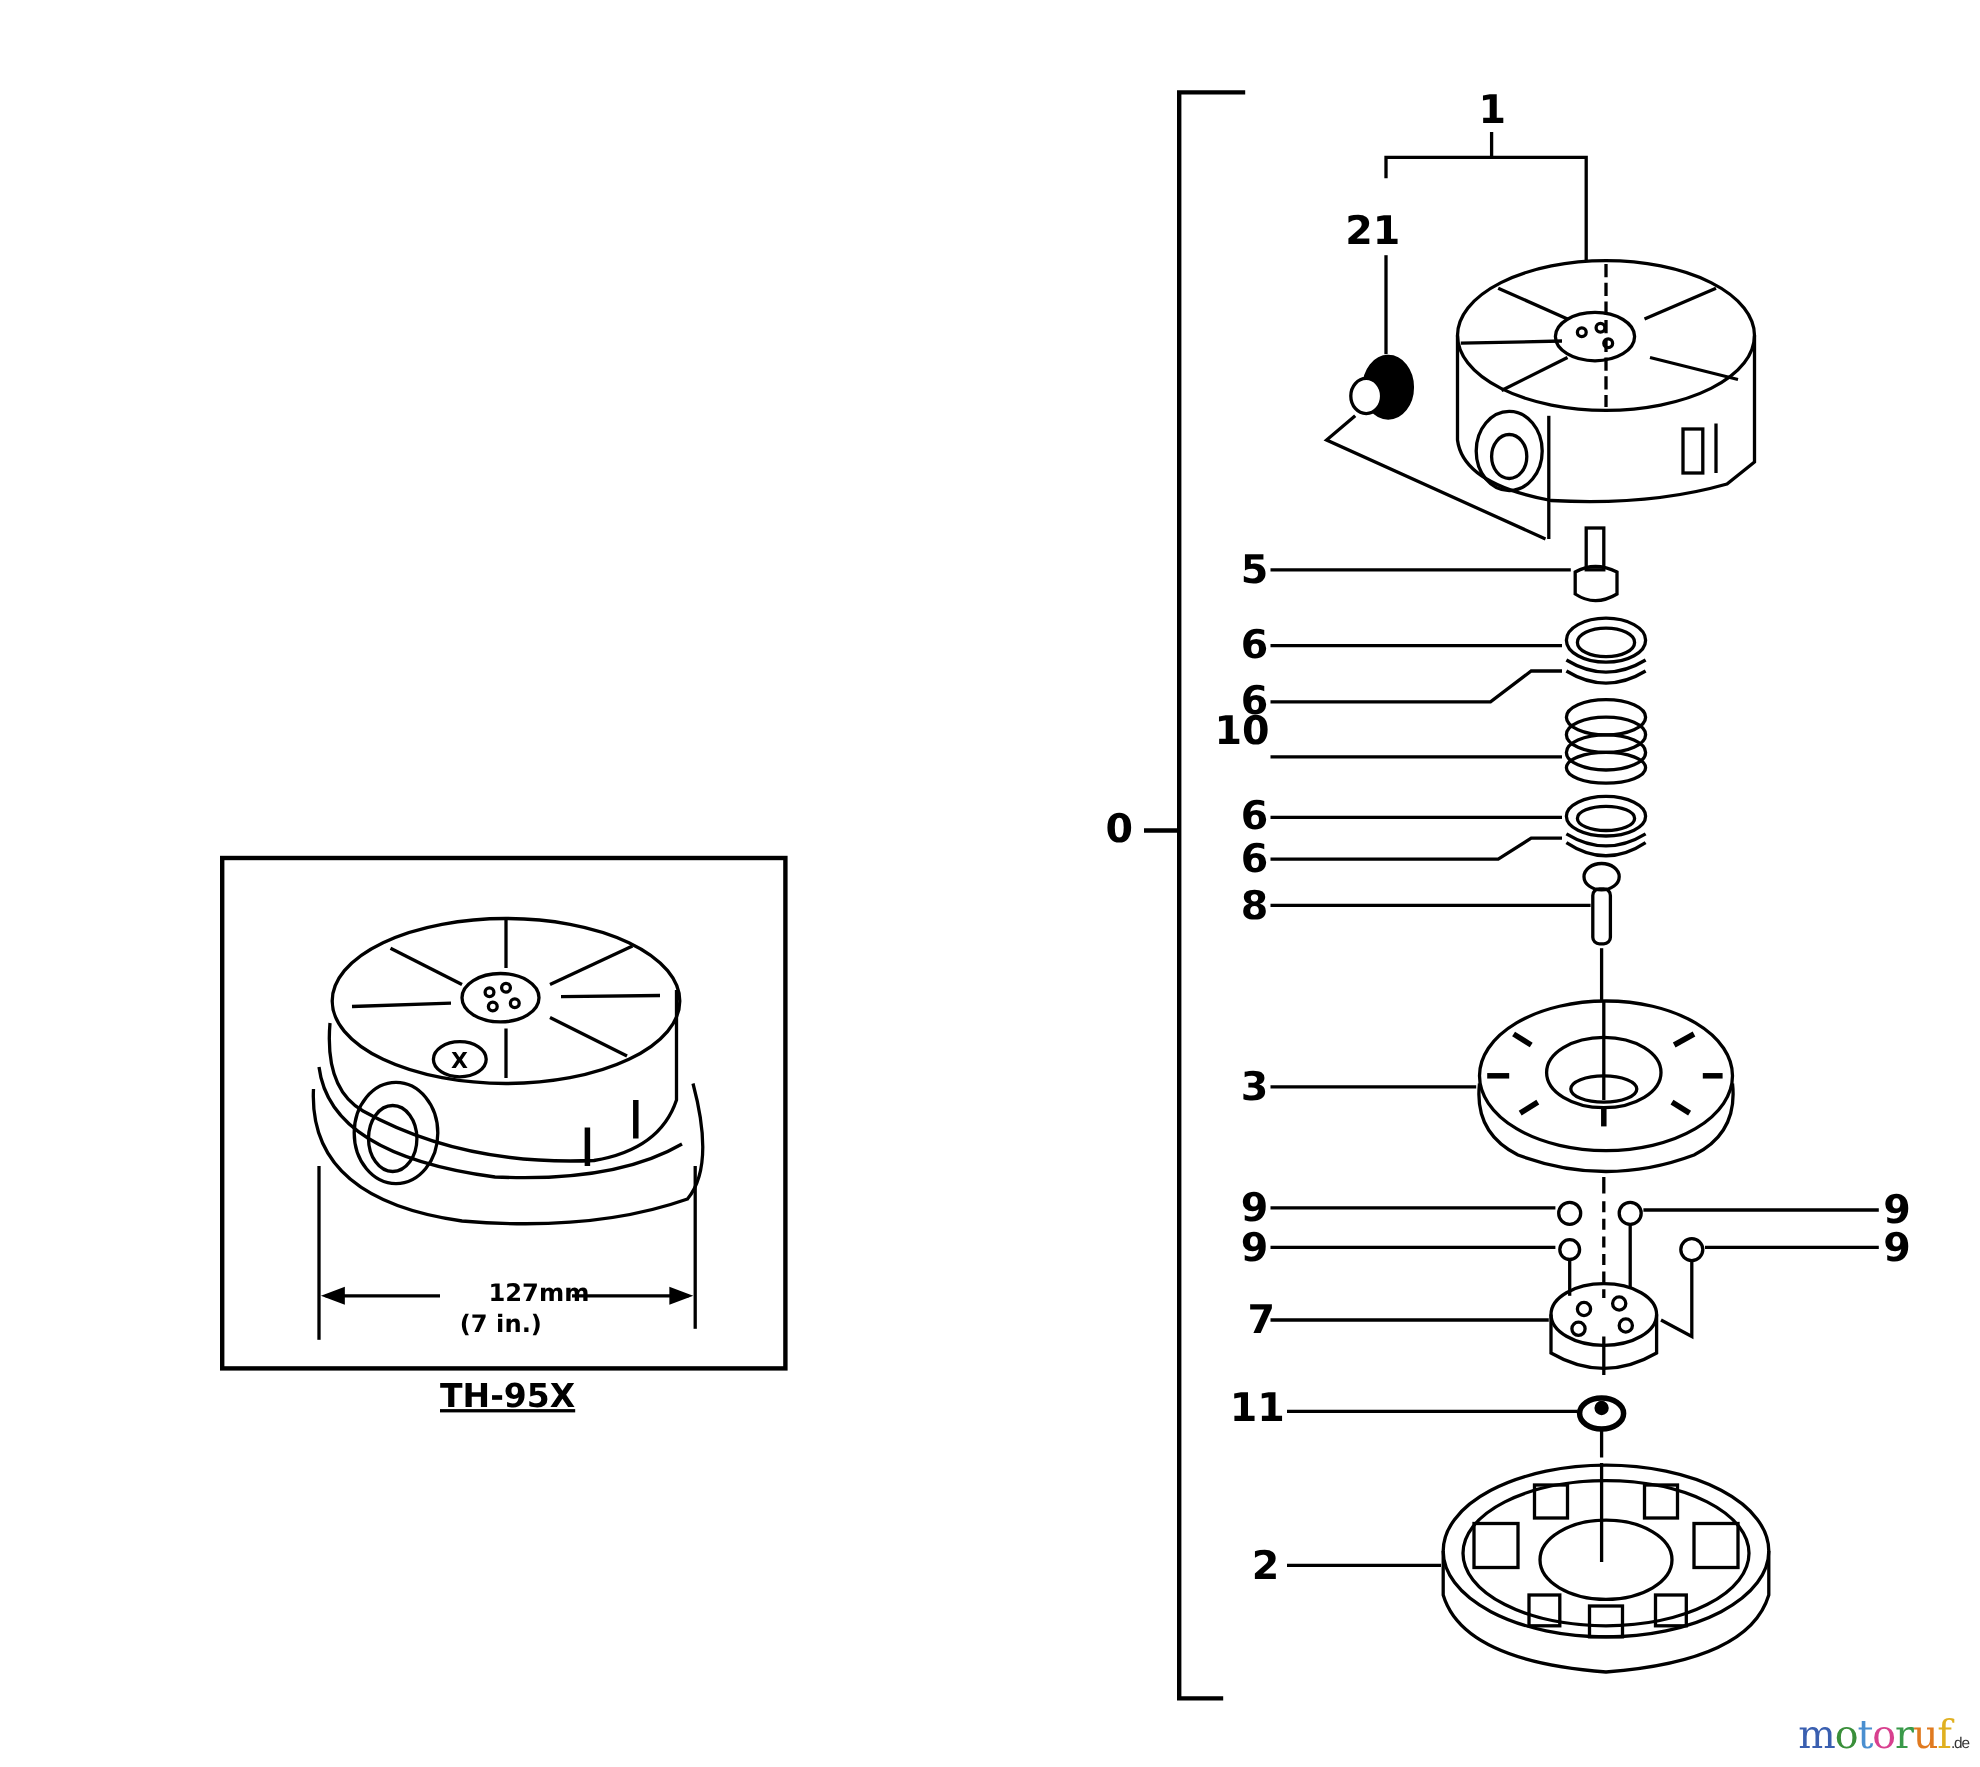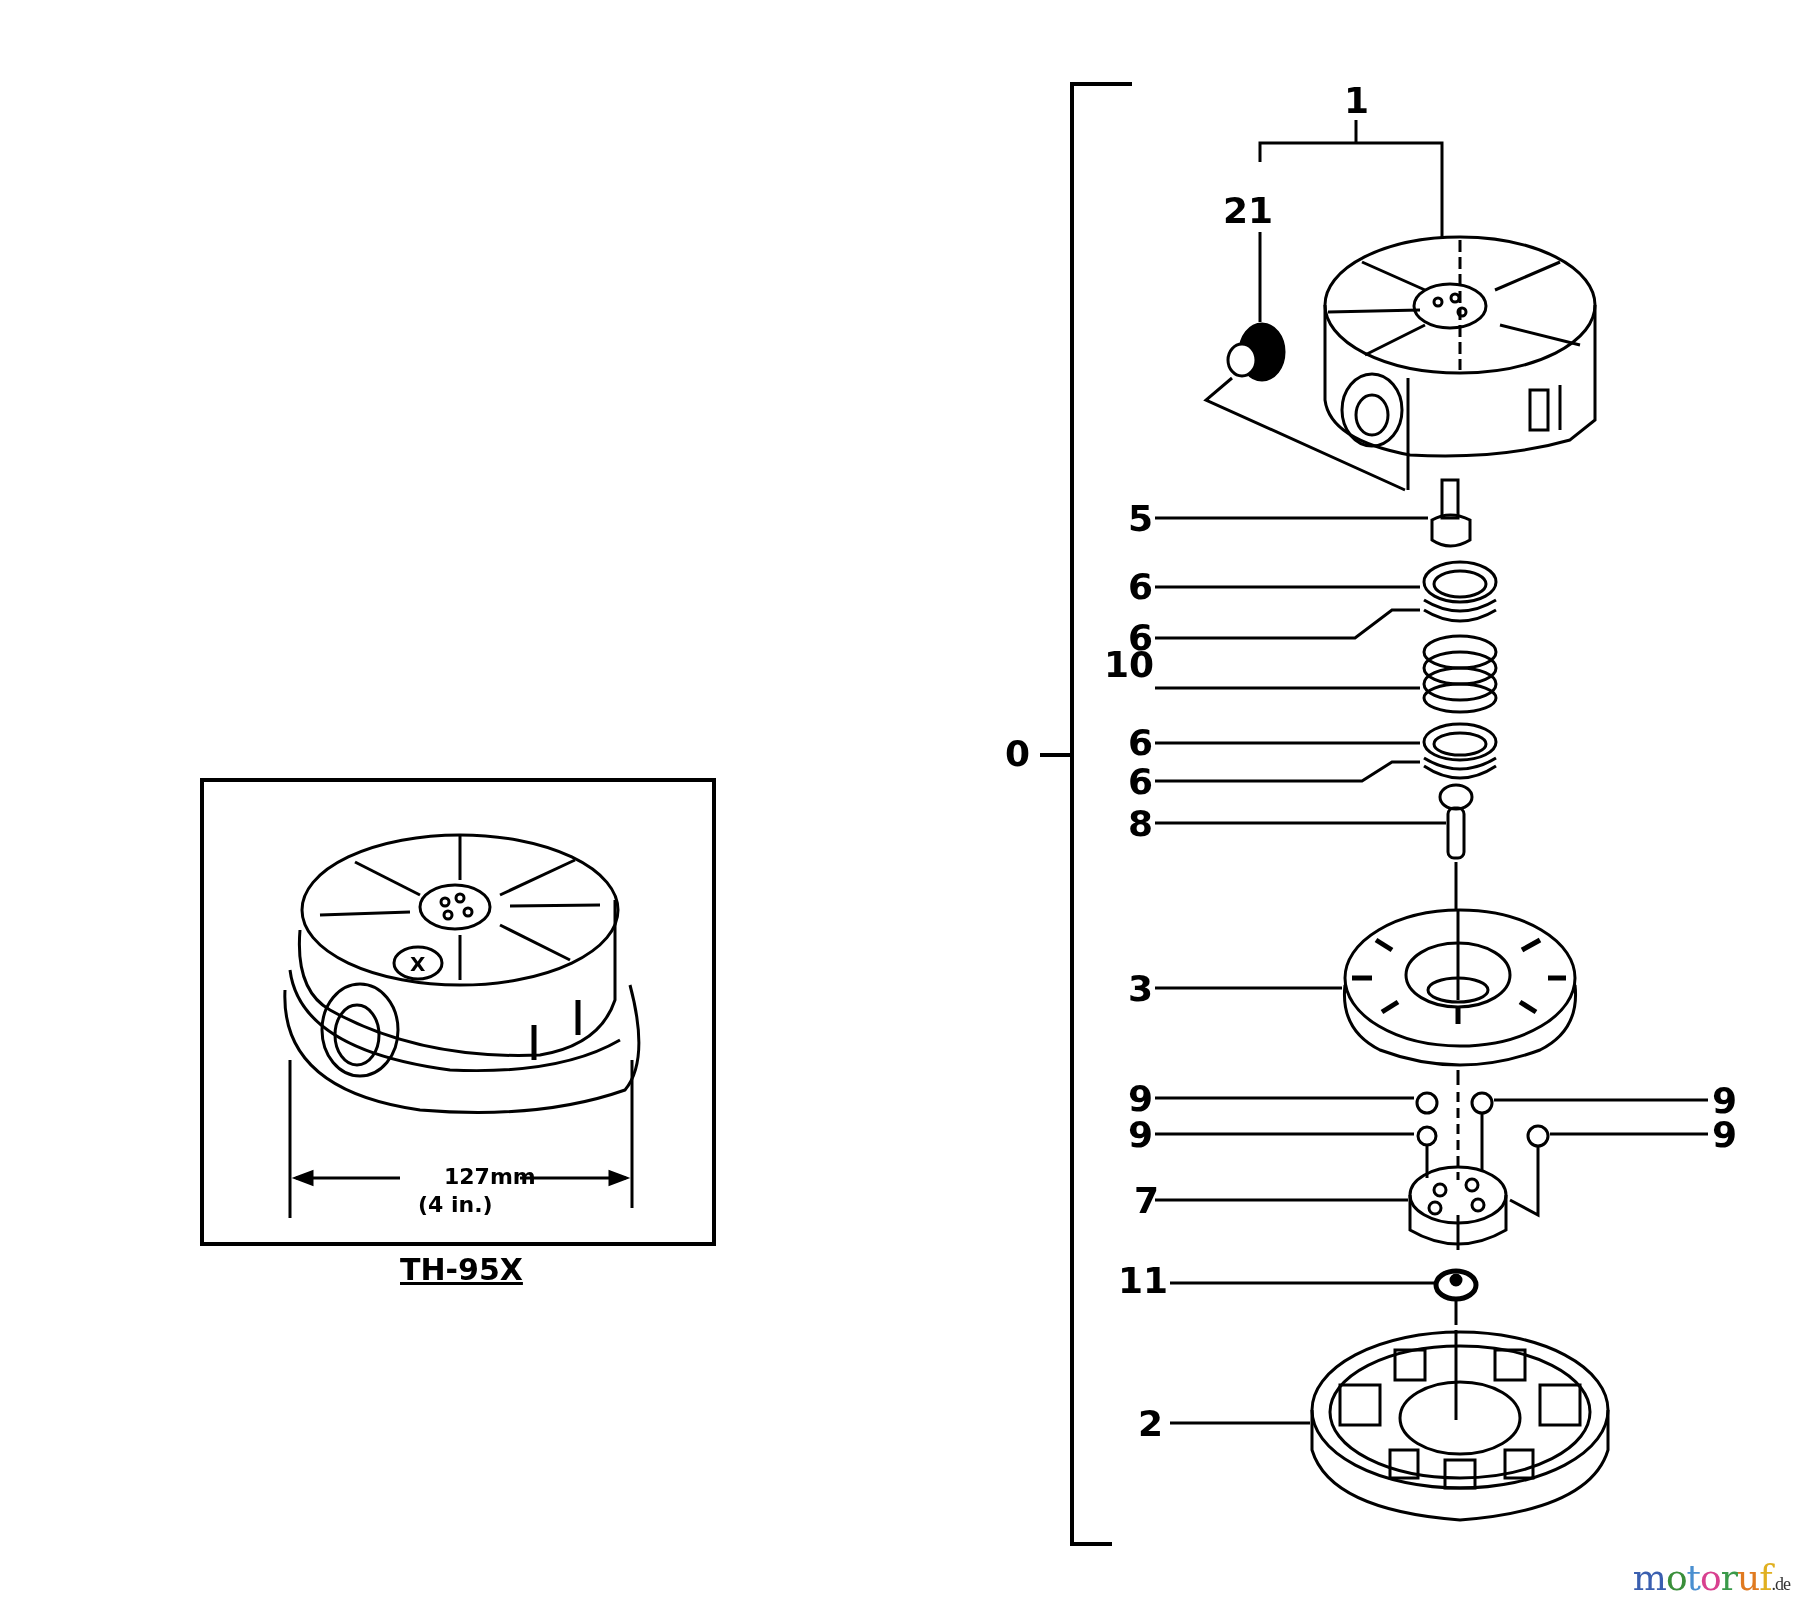--- a/index.html
+++ b/index.html
@@ -1,20 +1,20 @@
 <!DOCTYPE html>
 <html><head>
 <meta charset="utf-8">
 <style>
   html,body{margin:0;padding:0;background:#fff;}
   body{width:1800px;height:1606px;position:relative;overflow:hidden;font-family:"DejaVu Sans",sans-serif;}
   svg{position:absolute;left:0;top:0;}
   .wm{position:absolute;right:10px;bottom:8px;font-family:"DejaVu Serif",serif;font-size:36px;letter-spacing:-1px;}
   .wm span{display:inline-block;}
-  .wm .tld{font-family:Liberation Serif, serif;font-size:18px;color:#333;}
+  .wm .tld{font-family:Liberation Sans, sans-serif;font-size:14px;color:#333;}
   .lab{position:absolute;}
 </style>
 </head>
 <body>
 
 <svg width="1800" height="1606" viewBox="0 0 1800 1606" stroke="#000" fill="none" stroke-width="3">
 
   <g>
     <rect x="202" y="780" width="512" height="464" stroke-width="4"></rect>
 
@@ -202,21 +202,21 @@
       <rect x="1390" y="1450" width="28" height="28"></rect>
       <rect x="1505" y="1450" width="28" height="28"></rect>
     </g>
     <line x1="1170" y1="1423" x2="1310" y2="1423"></line>
   </g>
 </svg>
 
 <div class="lab" style="left:0;top:0;width:1800px;height:1606px;">
 
   <div style="position:absolute;left:426px;top:1164px;font:bold 22px 'DejaVu Sans',sans-serif;margin-left:18px;">127mm</div>
-  <div style="position:absolute;left:418px;top:1192px;font:bold 22px 'DejaVu Sans',sans-serif;">(4 in.)</div>
+  <div style="position:absolute;left:418px;top:1192px;font:bold 22px 'DejaVu Sans',sans-serif;">(7 in.)</div>
   <div style="position:absolute;left:400px;top:1252px;font:bold 30px 'DejaVu Sans',sans-serif;text-decoration:underline;">TH-95X</div>
 
   <div style="position:absolute;left:1005px;top:733px;font:bold 36px 'DejaVu Sans',sans-serif;">0</div>
 
   <div style="position:absolute;left:1344px;top:80px;font:bold 36px 'DejaVu Sans',sans-serif;">1</div>
   <div style="position:absolute;left:1192px;top:190px;font:bold 36px 'DejaVu Sans',sans-serif;margin-left:31px;">21</div>
   <div style="position:absolute;left:1128px;top:498px;font:bold 36px 'DejaVu Sans',sans-serif;">5</div>
   <div style="position:absolute;left:1128px;top:566px;font:bold 36px 'DejaVu Sans',sans-serif;">6</div>
   <div style="position:absolute;left:1128px;top:617px;font:bold 36px 'DejaVu Sans',sans-serif;">6</div>
   <div style="position:absolute;left:1104px;top:644px;font:bold 36px 'DejaVu Sans',sans-serif;">10</div>

